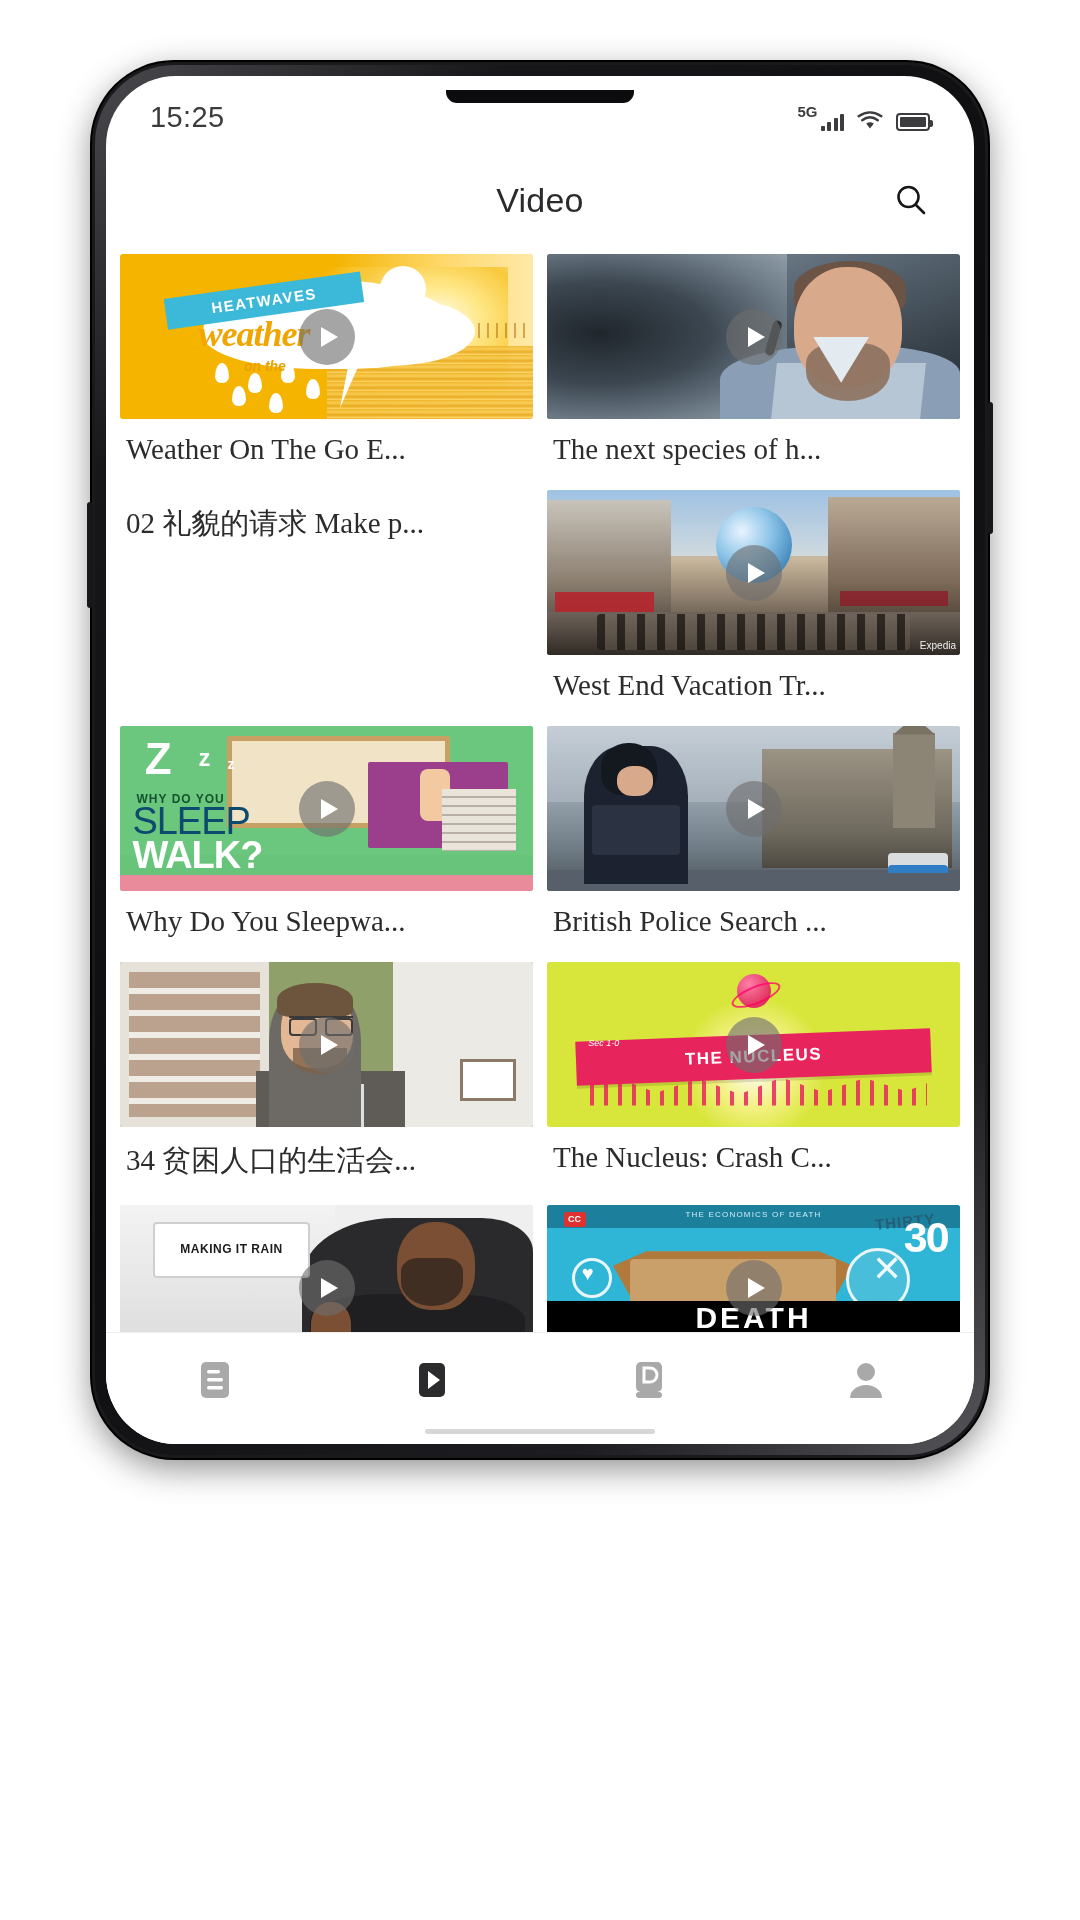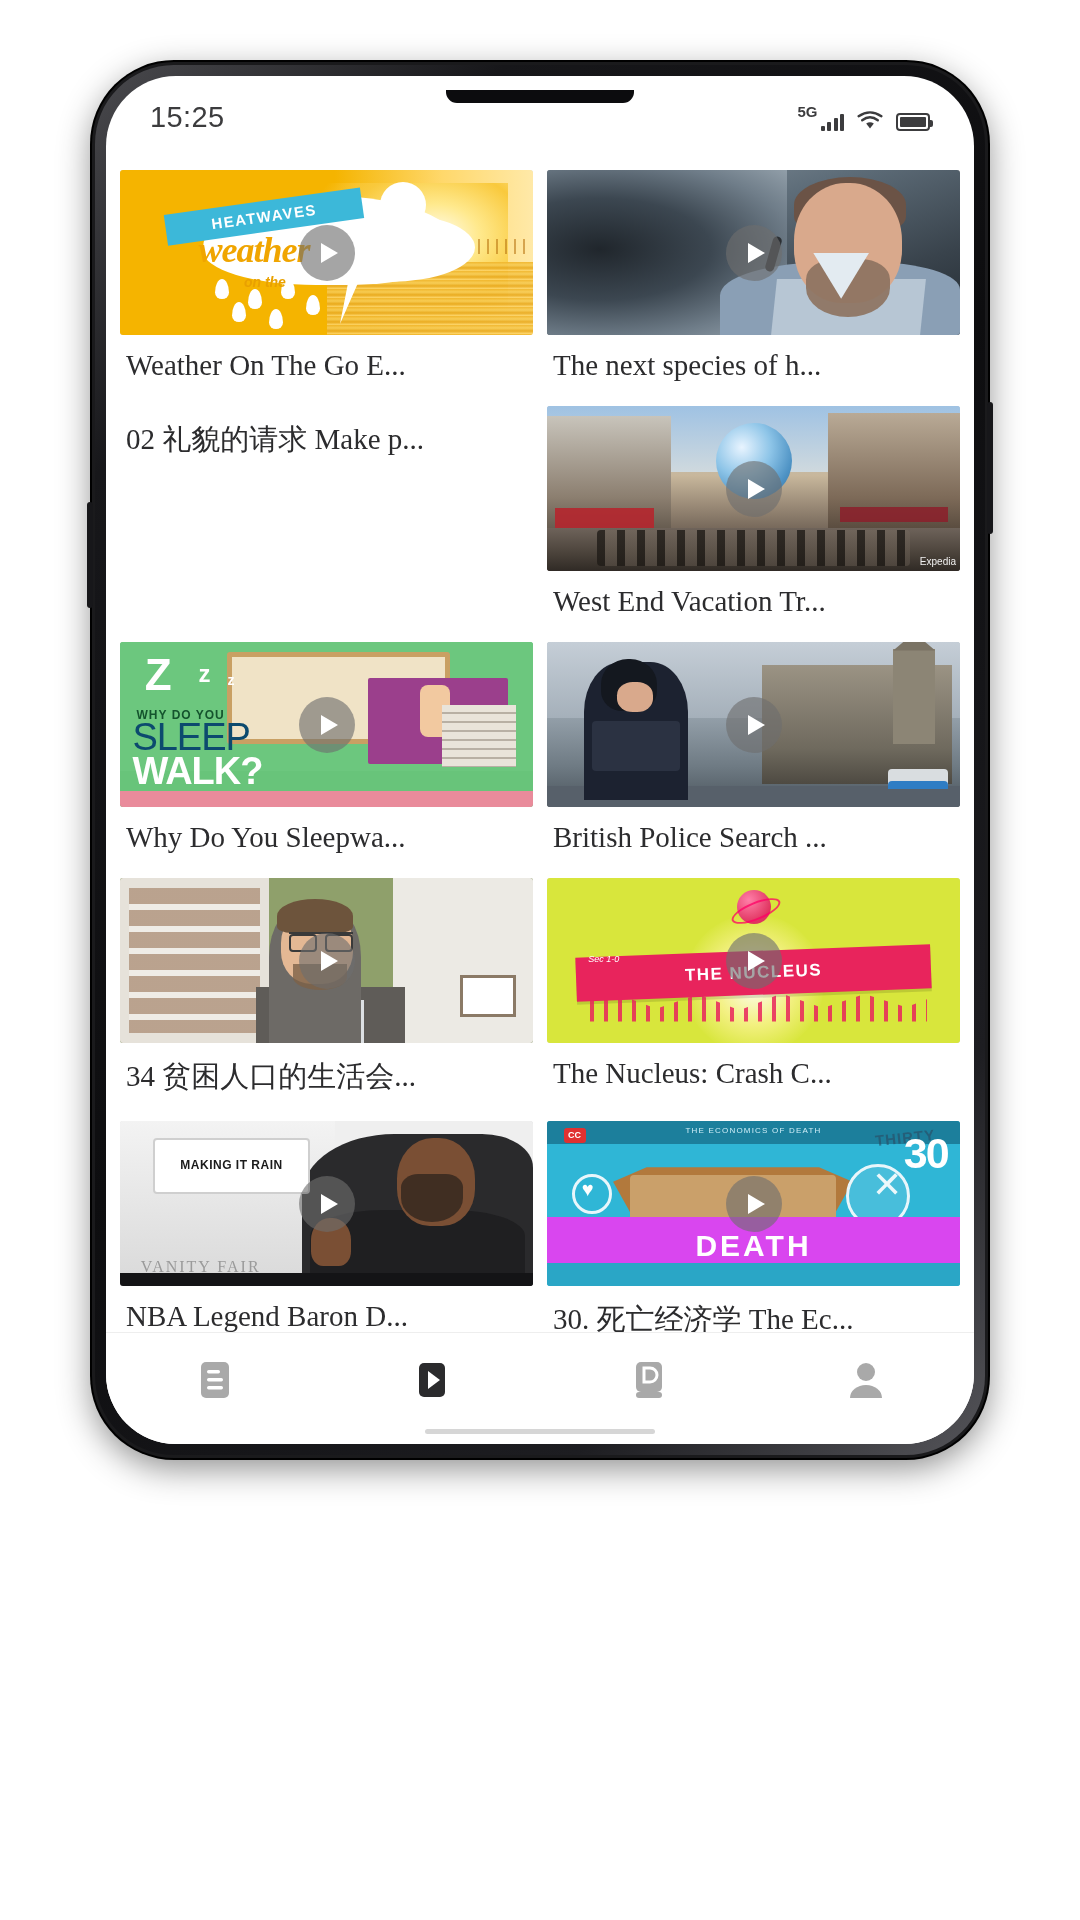--- a/index.html
+++ b/index.html
@@ -356,21 +356,21 @@
      display:flex; align-items:center; justify-content:center; font-weight:700; font-family:"Liberation Sans",sans-serif;}
   .de-30{position:absolute; right:3%; top:5%; color:#fff; font-size:43px; font-weight:800; font-family:"Liberation Sans",sans-serif; letter-spacing:-2px;}
   .de-thirty{position:absolute; right:6%; top:5%; color:#2a4a63; font-size:15px; font-weight:800; letter-spacing:1px; transform:rotate(-6deg); opacity:.6;}
   .de-coffin{position:absolute; left:16%; top:28%; width:58%; height:40%; background:#b2793c; border-radius:6px;
      clip-path: polygon(14% 0, 86% 0, 100% 22%, 88% 100%, 12% 100%, 0 22%); }
   .de-coffin2{position:absolute; left:20%; top:33%; width:50%; height:28%; background:#caa06a; border-radius:4px;}
   .de-circle{position:absolute; right:12%; top:26%; width:64px; height:64px; border:3px solid #e8f6fb; border-radius:50%; background:rgba(255,255,255,.12);}
   .de-x{position:absolute; right:14%; top:28%; color:#fff; font-size:36px; line-height:1; opacity:.9;}
   .de-heart{position:absolute; left:6%; top:32%; width:40px; height:40px; border:3px solid #e8f6fb; border-radius:50%;}
   .de-heart::after{content:"♥"; position:absolute; left:7px; top:1px; color:#fff; font-size:20px;}
-  .de-banner{position:absolute; left:0; right:0; bottom:14%; height:46px; background:#d946ef; display:flex; align-items:flex-end; justify-content:center;}
+  .de-banner{position:absolute; left:0; right:0; bottom:14%; height:46px; background:#000000; display:flex; align-items:flex-start; justify-content:center;}
   .de-banner span{color:#fff; font-size:30px; font-weight:800; letter-spacing:3px; font-family:"Liberation Sans",sans-serif;}
   .de-bottom{position:absolute; left:0; right:0; bottom:0; height:14%; background:#2aa6c6;}
 </style>
 </head>
 <body>
 
 <div class="phone-frame">
   <div class="btn-side btn-vol"></div>
   <div class="btn-side btn-power"></div>
 
@@ -393,20 +393,29 @@
           <path d="M13 17.6 L9.2 12.6 Q13 9.9 16.8 12.6 Z" fill="#3c3c3e"></path>
           <path d="M5.2 9.2 Q13 3.2 20.8 9.2" stroke="#3c3c3e" stroke-width="2.4" fill="none" stroke-linecap="round"></path>
           <path d="M1.6 5.2 Q13 -2.4 24.4 5.2" stroke="#3c3c3e" stroke-width="2.4" fill="none" stroke-linecap="round"></path>
         </svg>
         <div class="battery">
             <span></span>
           </div>
       </div>
     </div>
 
+    <div class="app-header">
+      <div class="app-title">Video</div>
+      <div class="search-btn">
+        <svg width="36" height="36" viewBox="0 0 36 36">
+          <circle cx="15.5" cy="15" r="10" stroke="#17171a" stroke-width="2.6" fill="none"></circle>
+          <line x1="23" y1="23" x2="31" y2="31" stroke="#17171a" stroke-width="2.6" stroke-linecap="round"></line>
+        </svg>
+      </div>
+    </div>
 
     <div class="video-grid">
 
       <div class="video-card">
         <div class="thumb">
           <div class="art art-weather">
             <div class="w-sunglow"></div>
               <div class="w-water"></div>
             <div class="w-piers"></div>
             <div class="w-sun"></div>

